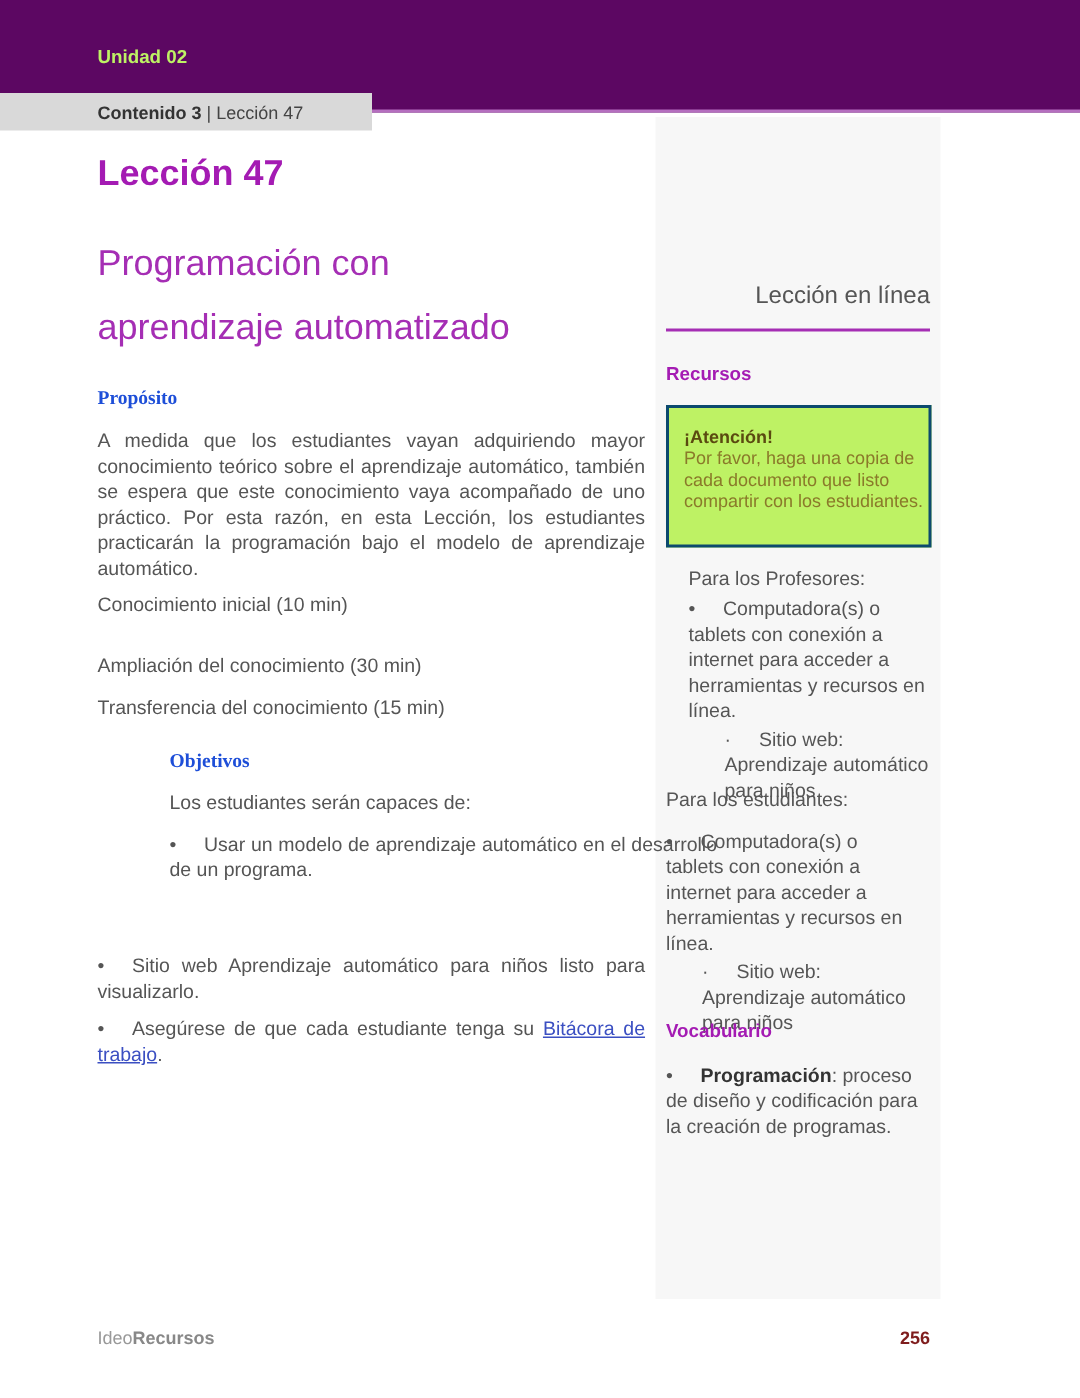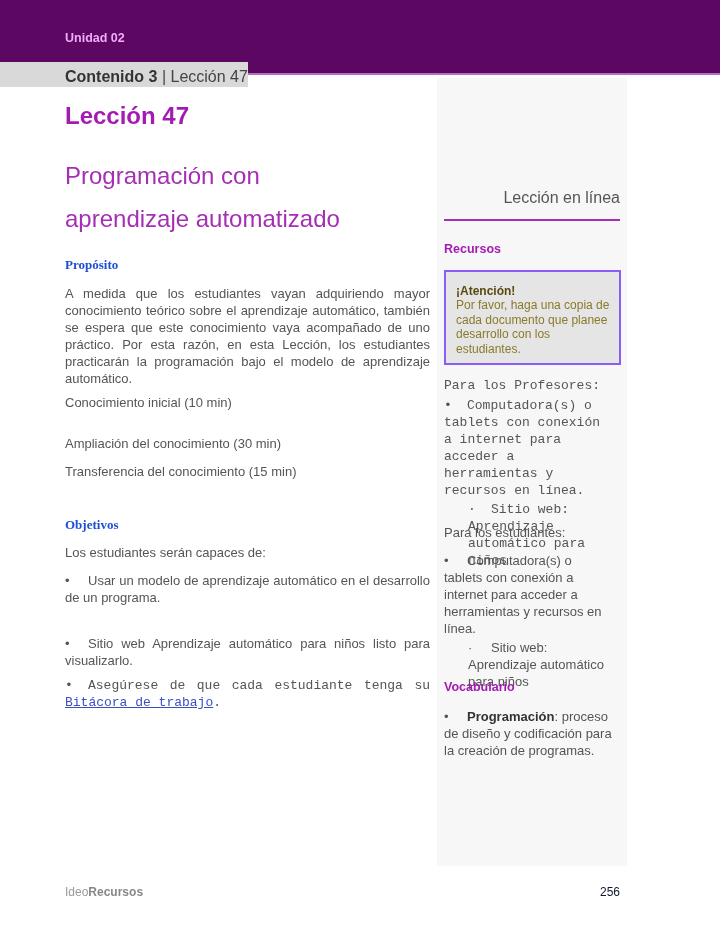--- a/index.html
+++ b/index.html
@@ -9,28 +9,28 @@
     font-family: "Liberation Sans", "DejaVu Sans", sans-serif;
     color: #555555;
   }
   .header-bar {
     position: absolute; left: 0; top: 0; width: 720px; height: 73px;
     background: #5c0762;
     border-bottom: 2px solid #b56fbf;
   }
   .unit-label {
     position: absolute; left: 65px; top: 31px;
-    color: #f0abfc; font-weight: bold; font-size: 12.5px;
+    color: #bef264; font-weight: bold; font-size: 12.5px;
   }
   .breadcrumb {
     position: absolute; left: 0; top: 62px; width: 248px; height: 25px;
     background: #d9d9d9;
   }
   .breadcrumb .inner {
-    position: absolute; left: 65px; top: 6px; font-size: 16px; color: #444;
+    position: absolute; left: 65px; top: 6px; font-size: 12px; color: #444;
     white-space: nowrap;
   }
   .breadcrumb .bold { font-weight: bold; color: #333; }
   .sidebar {
     position: absolute; left: 437px; top: 78px; width: 190px; height: 788px;
     background: #f7f7f7;
   }
   .lesson-title {
     position: absolute; left: 65px; top: 102px;
     font-size: 24px; font-weight: bold; color: #a41bb3;
@@ -46,27 +46,27 @@
   .para { text-align: justify; color: #555; }
   .link { color: #3b4fc2; text-decoration: underline; cursor: pointer; }
   .bullet { display: inline-block; width: 23px; }
   .side-text { position: absolute; font-size: 13px; line-height: 17px; color: #555; }
   .side-head { position: absolute; font-size: 12.5px; font-weight: bold; color: #a41bb3; }
   .side-divider {
     position: absolute; left: 444px; top: 219px; width: 176px; height: 2px; background: #a52eb4;
   }
   .attention-box {
     position: absolute; left: 444px; top: 270px; width: 173px; height: 91px;
-    border: 2px solid #8b5cf6; background: #e5e5e5;
+    border: 2px solid #0c4a6e; background: #bef264;
   }
   .attention-box .att-title { position: absolute; left: 10px; top: 12px; font-weight: bold; font-size: 12px; color: #5a4a10; }
   .attention-box .att-body { position: absolute; left: 10px; top: 26px; width: 160px; font-size: 12px; line-height: 14.5px; color: #8a7a2a; }
   .footer-brand { position: absolute; left: 65px; top: 885px; font-size: 12px; color: #999; }
   .footer-brand b { color: #888; }
-  .page-num { position: absolute; left: 600px; top: 885px; font-size: 12px; font-weight: normal; color: #0f172a; }
+  .page-num { position: absolute; left: 600px; top: 885px; font-size: 12px; font-weight: bold; color: #7f1d1d; }
 </style>
 </head>
 <body>
 
 <div class="header-bar">
   <span class="unit-label">Unidad 02</span>
 </div>
 <div class="breadcrumb">
   <span class="inner">
     <span class="bold">Contenido 3</span><span style="white-space:pre"> | </span><span>Lección 47</span>
@@ -85,47 +85,47 @@
   <div class="h-sec">Propósito</div>
   <div class="para" style="margin-top:12px;">A medida que los estudiantes vayan adquiriendo mayor conocimiento teórico sobre el aprendizaje automático, también se espera que este conocimiento vaya acompañado de uno práctico. Por esta razón, en esta Lección, los estudiantes practicarán la programación bajo el modelo de aprendizaje automático.</div>
 </div>
 
 <div class="main-col" style="top:383px;">
   <div style="margin-top:11px;">Conocimiento inicial (10 min)</div>
   <div style="margin-top:24px;">Ampliación del conocimiento (30 min)</div>
   <div style="margin-top:11px;">Transferencia del conocimiento (15 min)</div>
 </div>
 
-<div class="main-col" style="top:516px;">
+<div class="main-col" style="top:498px;margin-left:48px;">
   <div class="h-sec">Objetivos</div>
   <div style="margin-top:11px;">Los estudiantes serán capaces de:</div>
   <div class="para" style="margin-top:11px;">
     <span class="bullet">•</span><span>Usar un modelo de aprendizaje automático en el desarrollo de un programa.</span>
   </div>
 </div>
 
 <div class="main-col" style="top:623px;">
   <div class="para" style="margin-top:12px;">
     <span class="bullet">•</span><span>Sitio web Aprendizaje automático para niños listo para visualizarlo.</span>
   </div>
-  <div class="para" style="margin-top:8px;font-family:Liberation Mono, monospace;">
+  <div class="para" style="margin-top:8px;">
     <span class="bullet">•</span><span>Asegúrese de que cada estudiante tenga su </span><a class="link">Bitácora de trabajo</a><span>.</span>
   </div>
 </div>
 
 <div class="side-text" style="left:444px; top:189px; width:176px; text-align:right; font-size:16px;">Lección en línea</div>
 <div class="side-divider"></div>
 <div class="side-head" style="left:444px; top:242px;">Recursos</div>
 
 <div class="attention-box">
   <div class="att-title">¡Atención!</div>
-  <div class="att-body">Por favor, haga una copia de cada documento que planee desarrollo con los estudiantes.</div>
+  <div class="att-body">Por favor, haga una copia de cada documento que listo compartir con los estudiantes.</div>
 </div>
 
-<div class="side-text" style="left:444px; top:377px; width:176px;font-family:Liberation Mono, monospace;">
+<div class="side-text" style="left:459px; top:377px; width:176px;">
   <div>Para los Profesores:</div>
   <div style="margin-top:3px; width:168px;">
     <span class="bullet">•</span><span>Computadora(s) o tablets con conexión a internet para acceder a herramientas y recursos en línea.</span>
   </div>
   <div style="margin-top:2px; padding-left:24px; width:150px;">
     <span class="bullet">·</span><span>Sitio web: Aprendizaje automático para niños</span>
   </div>
 </div>
 
 <div class="side-text" style="left:444px; top:524px; width:176px;">

